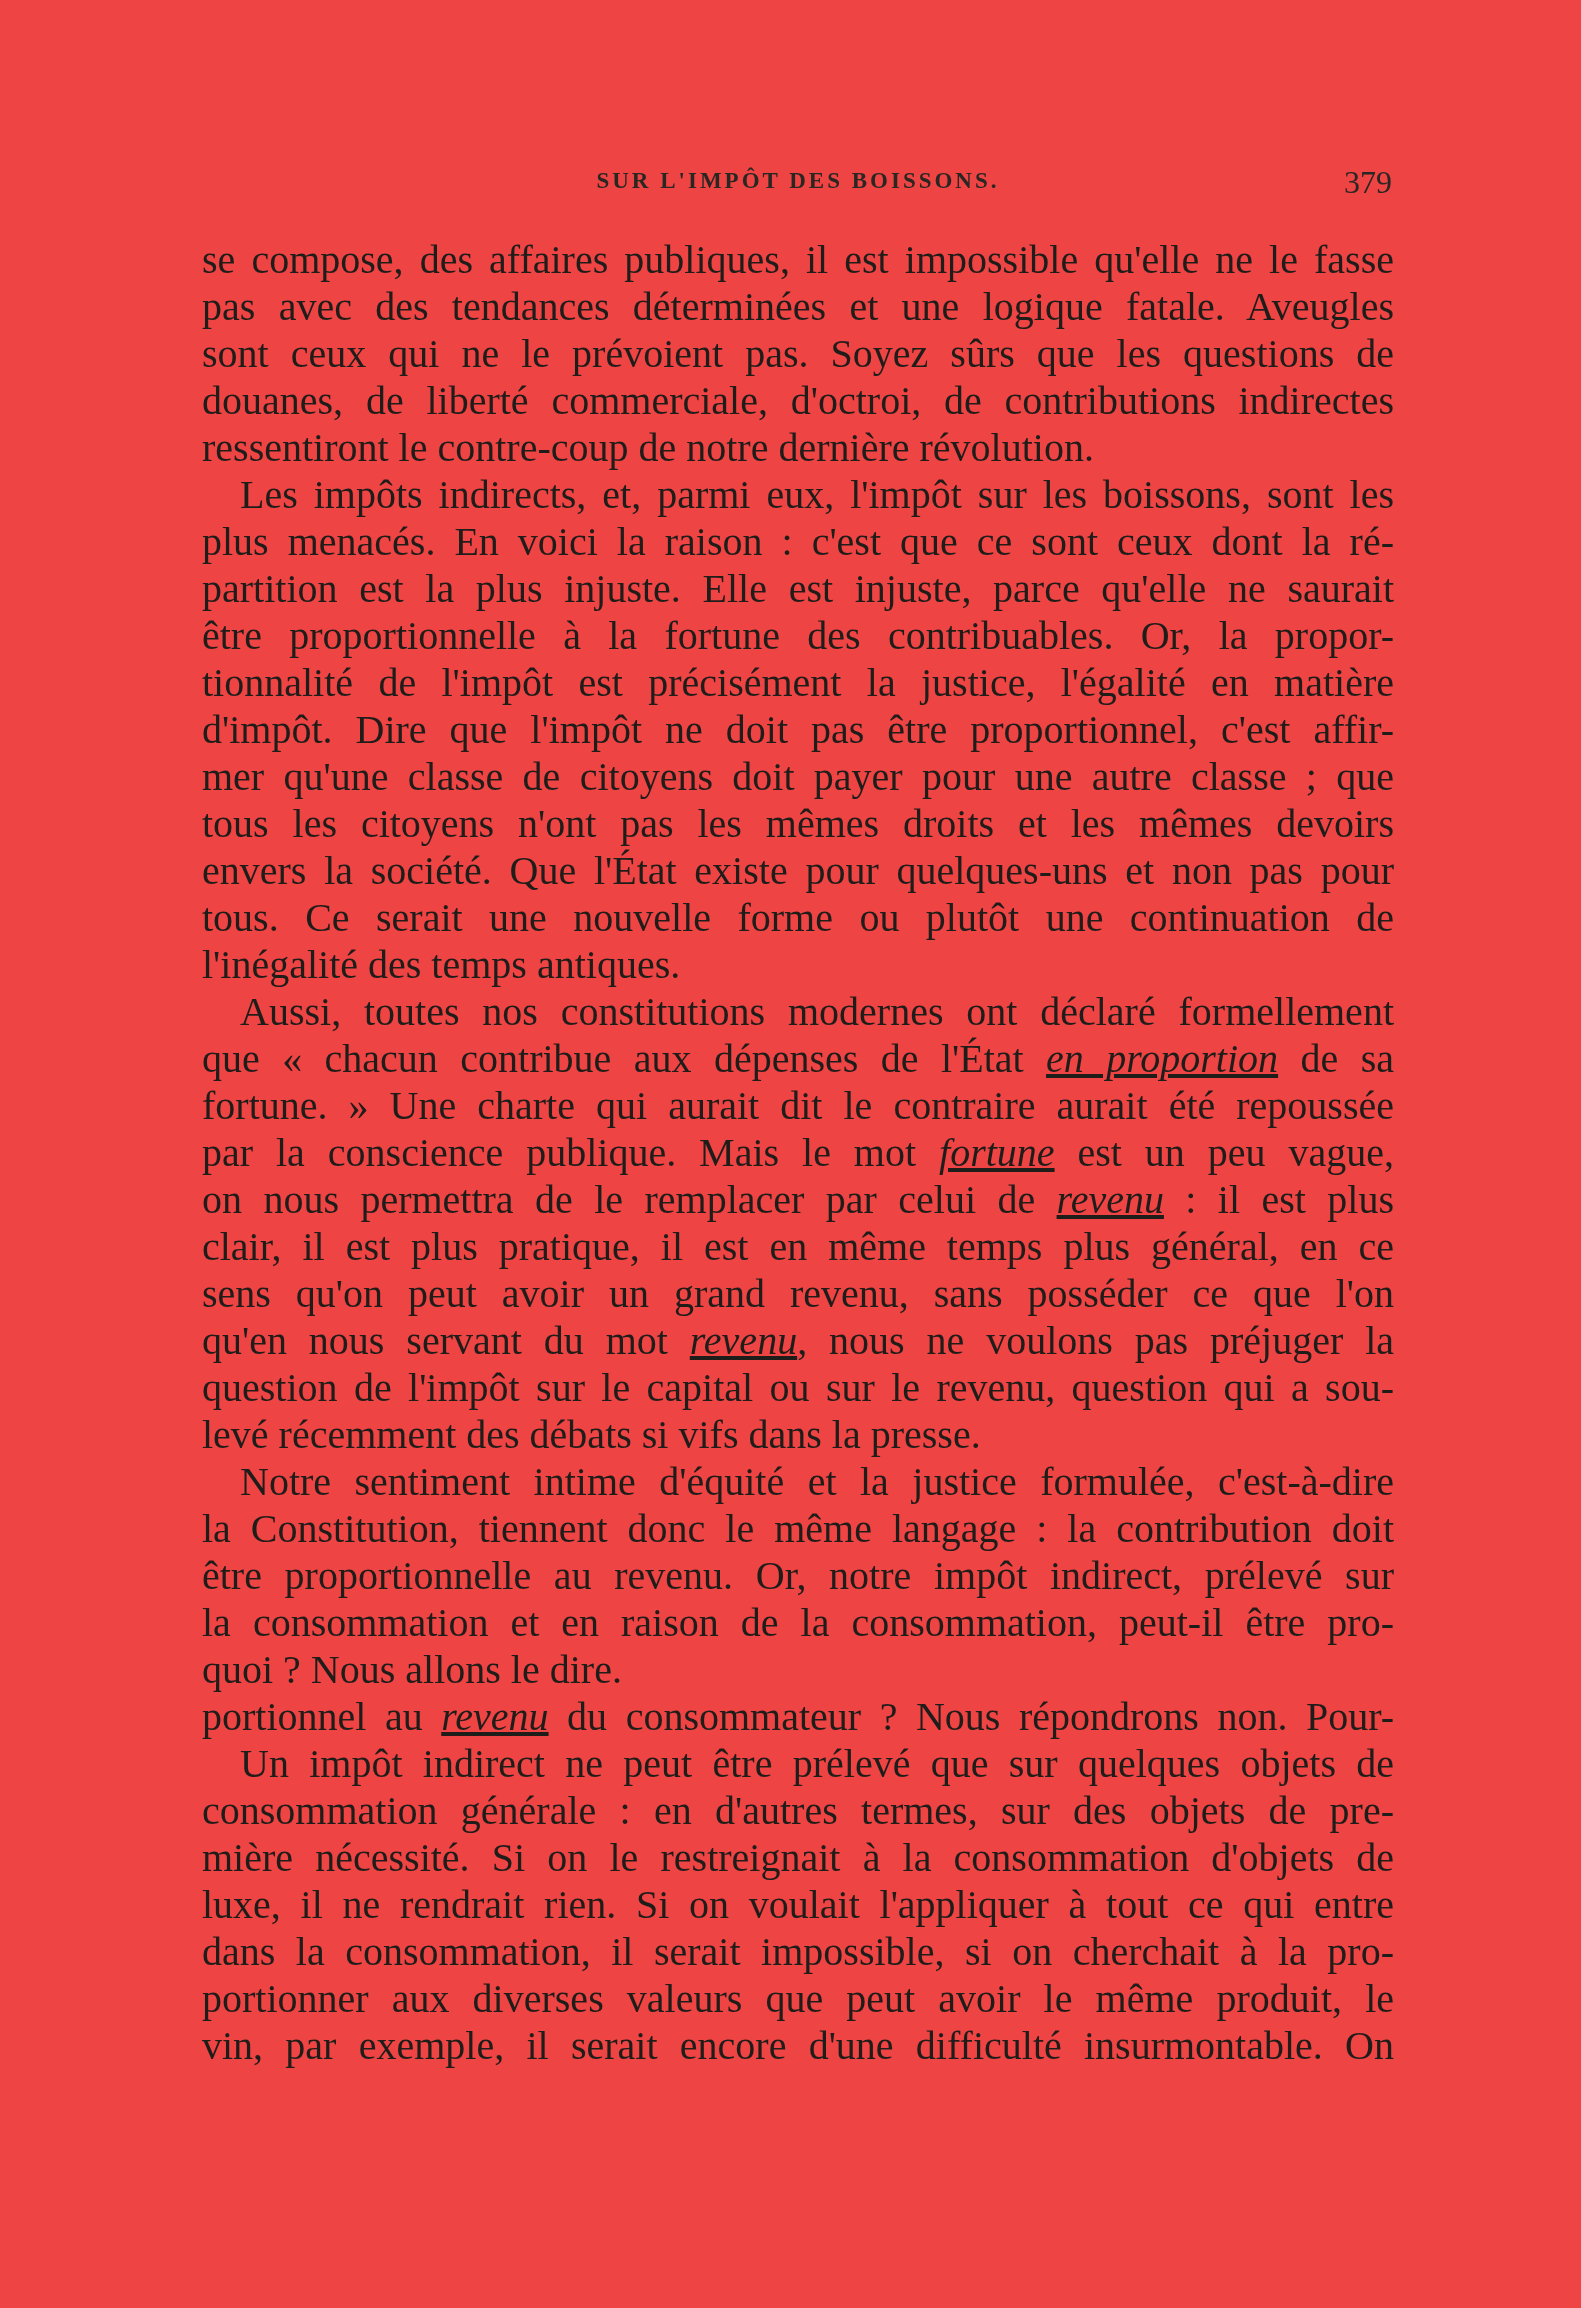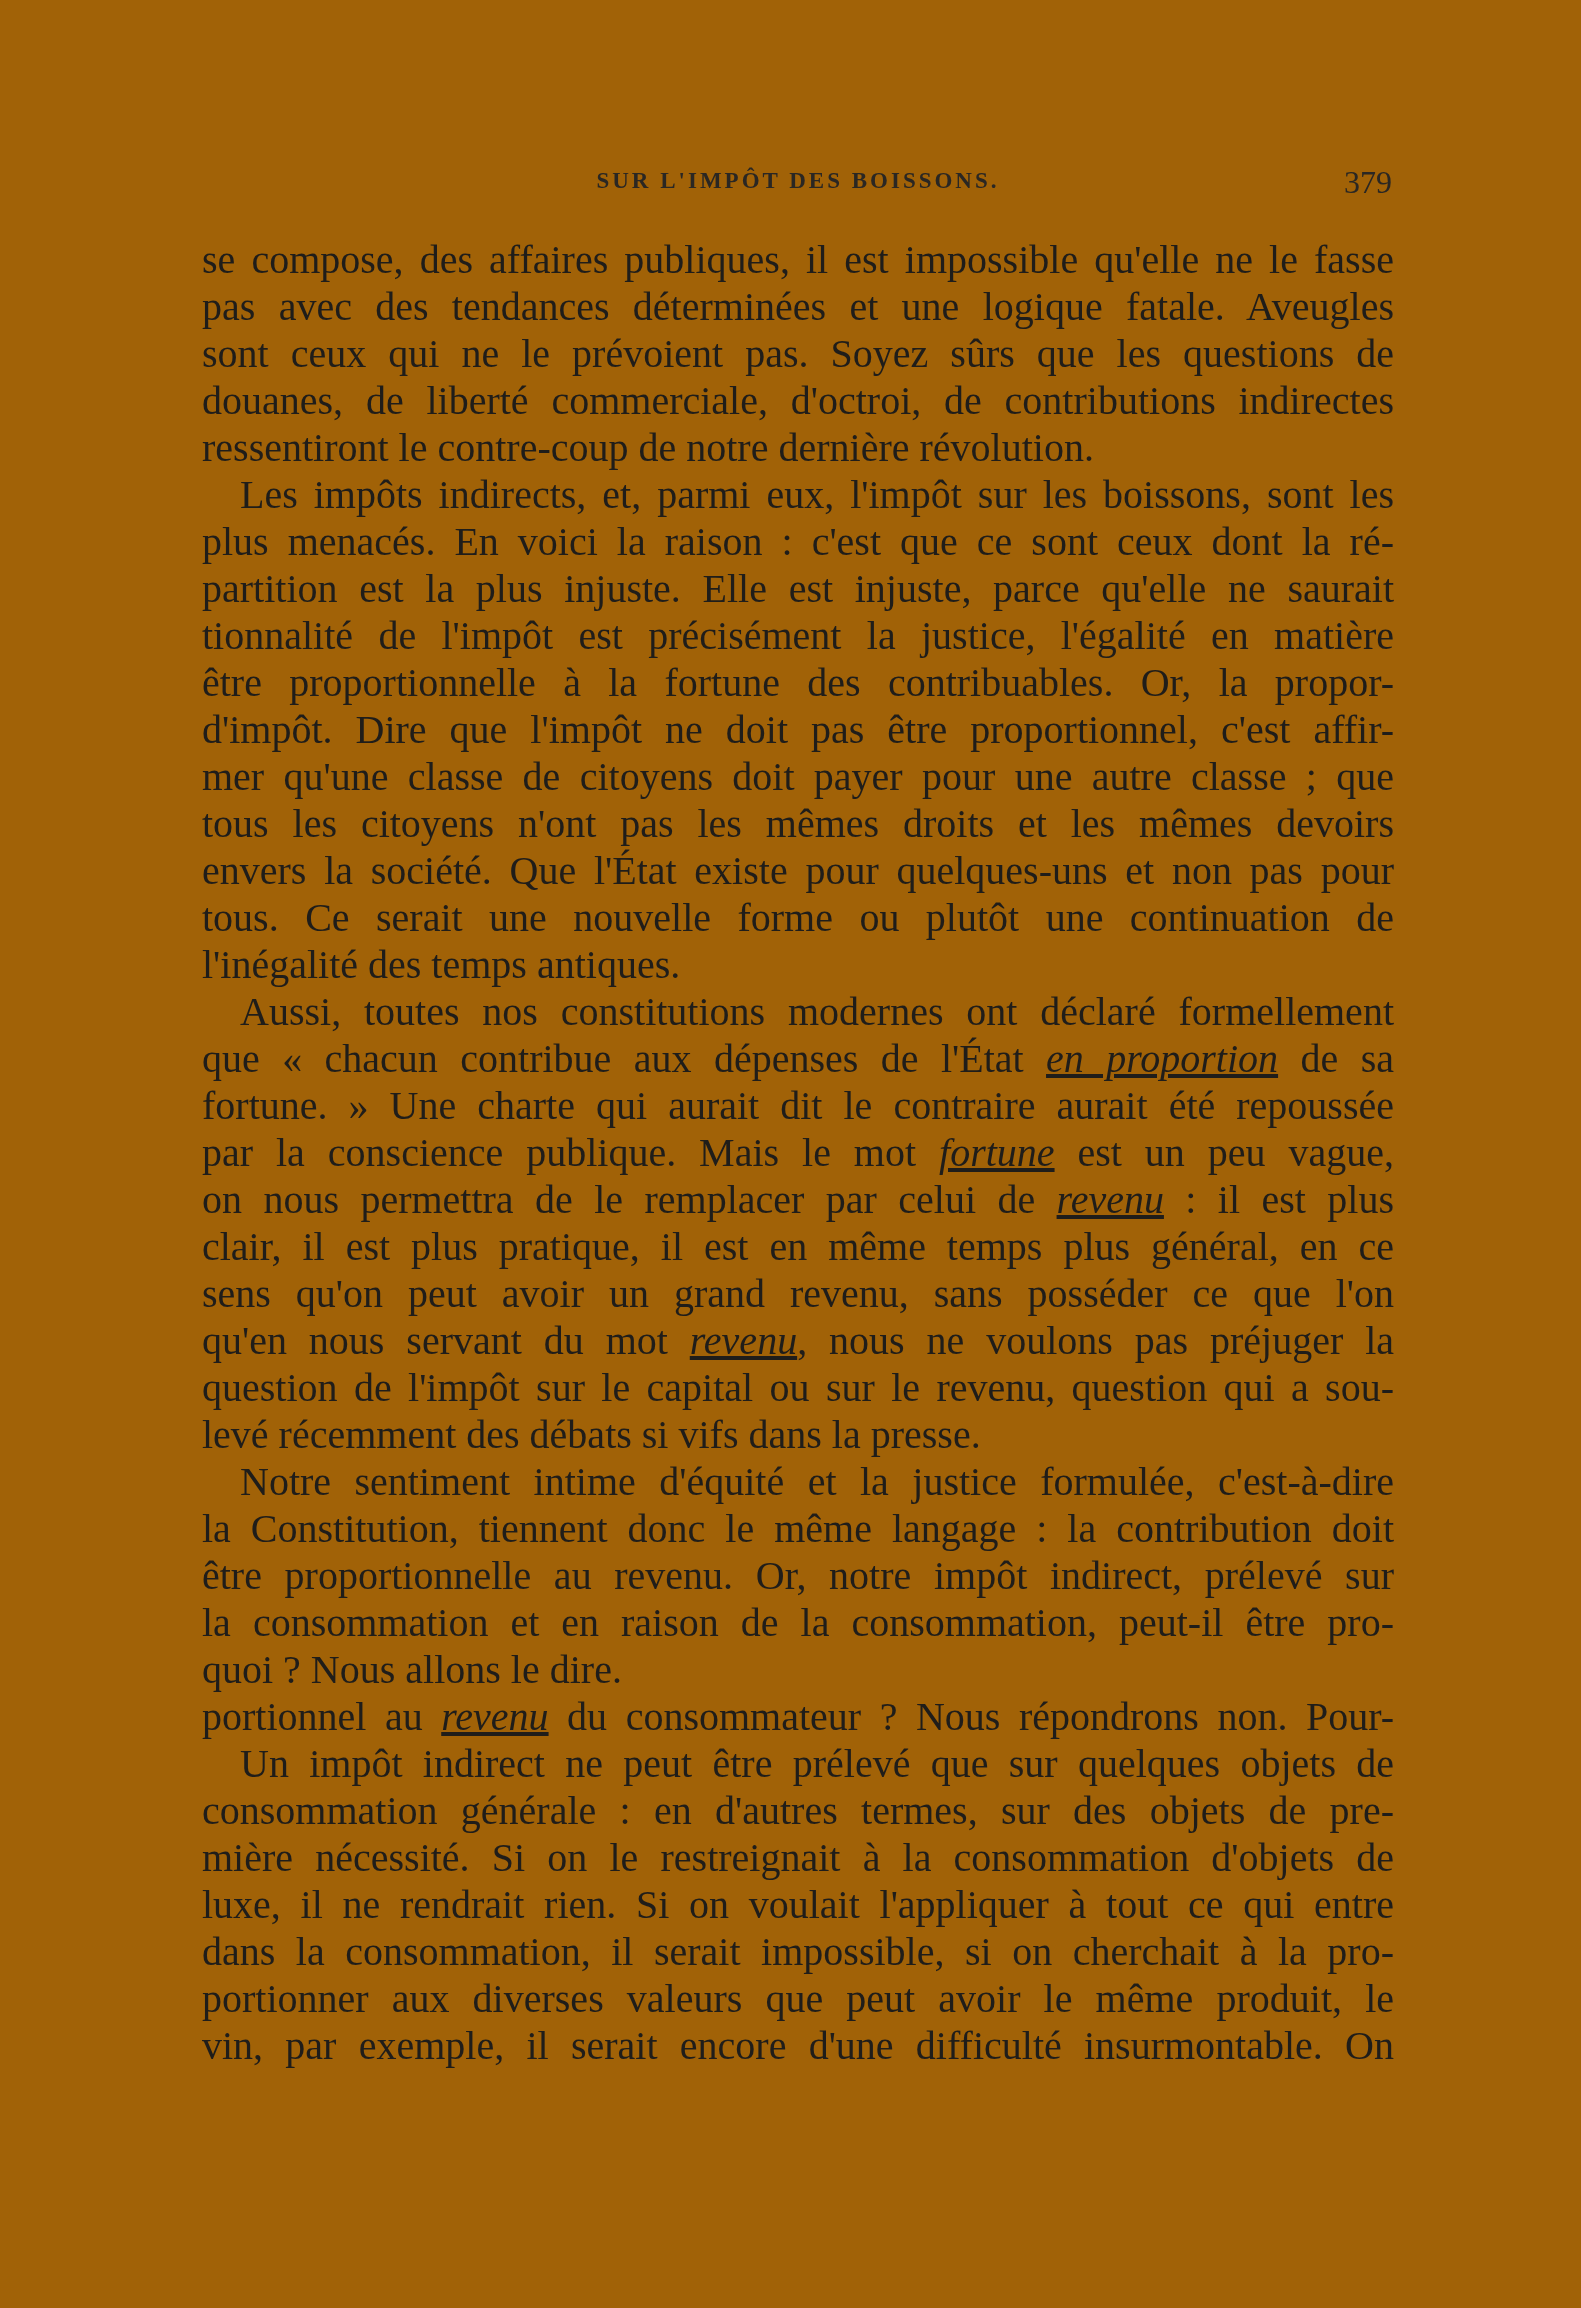--- a/index.html
+++ b/index.html
@@ -5,21 +5,21 @@
   html, body {
     margin: 0;
     padding: 0;
     background: #e8e6e1;
   }
   .page {
     position: relative;
     width: 1581px;
     height: 2308px;
     margin: 0 auto;
-    background: #a16207;
+    background: #ef4444;
     color: #1f1d1a;
     font-family: "Liberation Serif", "DejaVu Serif", serif;
     overflow: hidden;
   }
   .content {
     position: absolute;
     left: 202px;
     top: 168px;
     width: 1192px;
   }
@@ -82,22 +82,22 @@
           <div class="line j">se compose, des affaires publiques, il est impossible qu'elle ne le fasse</div>
           <div class="line j">pas avec des tendances déterminées et une logique fatale. Aveugles</div>
           <div class="line j">sont ceux qui ne le prévoient pas. Soyez sûrs que les questions de</div>
           <div class="line j">douanes, de liberté commerciale, d'octroi, de contributions indirectes</div>
           <div class="line">ressentiront le contre-coup de notre dernière révolution.</div>
         </div>
         <div class="paragraph">
           <div class="line j indent">Les impôts indirects, et, parmi eux, l'impôt sur les boissons, sont les</div>
           <div class="line j">plus menacés. En voici la raison : c'est que ce sont ceux dont la ré-</div>
           <div class="line j">partition est la plus injuste. Elle est injuste, parce qu'elle ne saurait</div>
+          <div class="line j">être proportionnelle à la fortune des contribuables. Or, la propor-</div>
           <div class="line j">tionnalité de l'impôt est précisément la justice, l'égalité en matière</div>
-          <div class="line j">être proportionnelle à la fortune des contribuables. Or, la propor-</div>
           <div class="line j">d'impôt. Dire que l'impôt ne doit pas être proportionnel, c'est affir-</div>
           <div class="line j">mer qu'une classe de citoyens doit payer pour une autre classe ; que</div>
           <div class="line j">tous les citoyens n'ont pas les mêmes droits et les mêmes devoirs</div>
           <div class="line j">envers la société. Que l'État existe pour quelques-uns et non pas pour</div>
           <div class="line j">tous. Ce serait une nouvelle forme ou plutôt une continuation de</div>
           <div class="line">l'inégalité des temps antiques.</div>
         </div>
         <div class="paragraph">
           <div class="line j indent">Aussi, toutes nos constitutions modernes ont déclaré formellement</div>
           <div class="line j">que « chacun contribue aux dépenses de l'État <i>en proportion</i> de sa</div>

